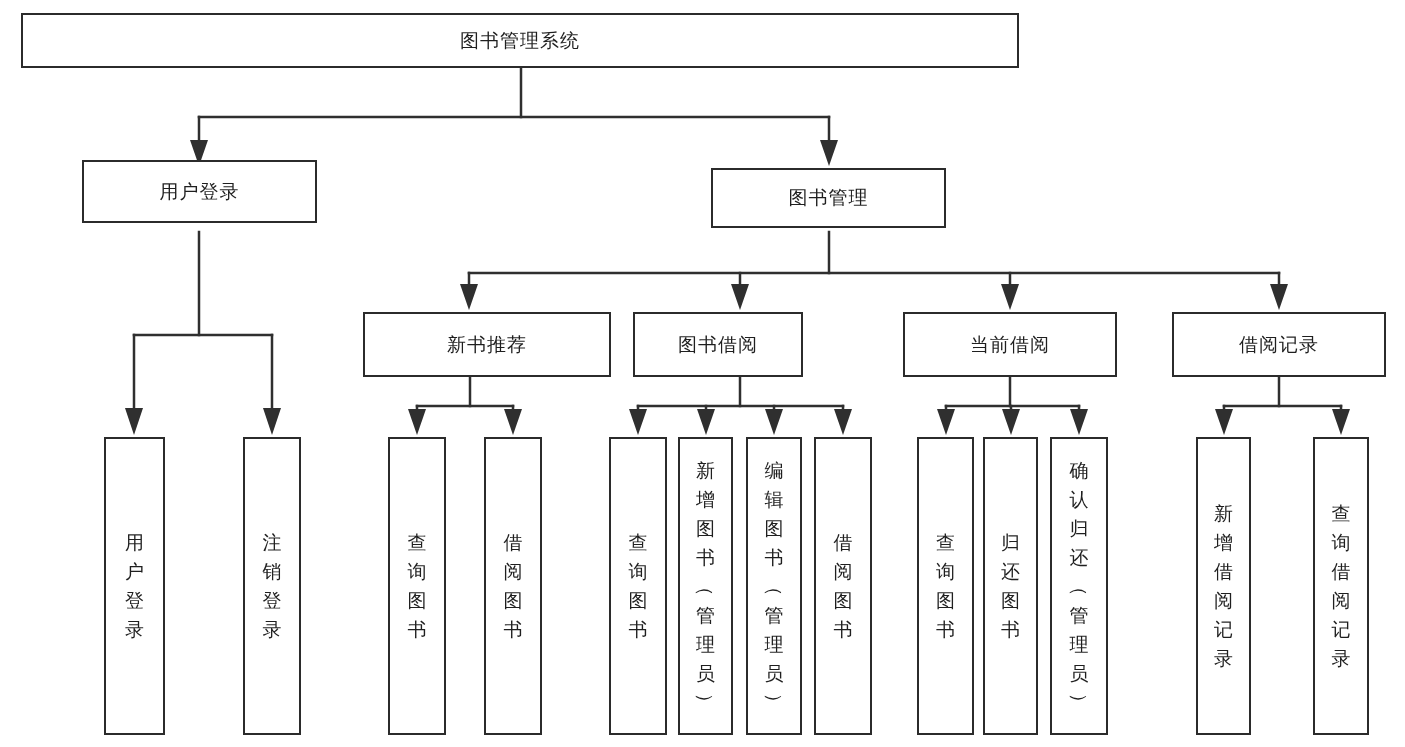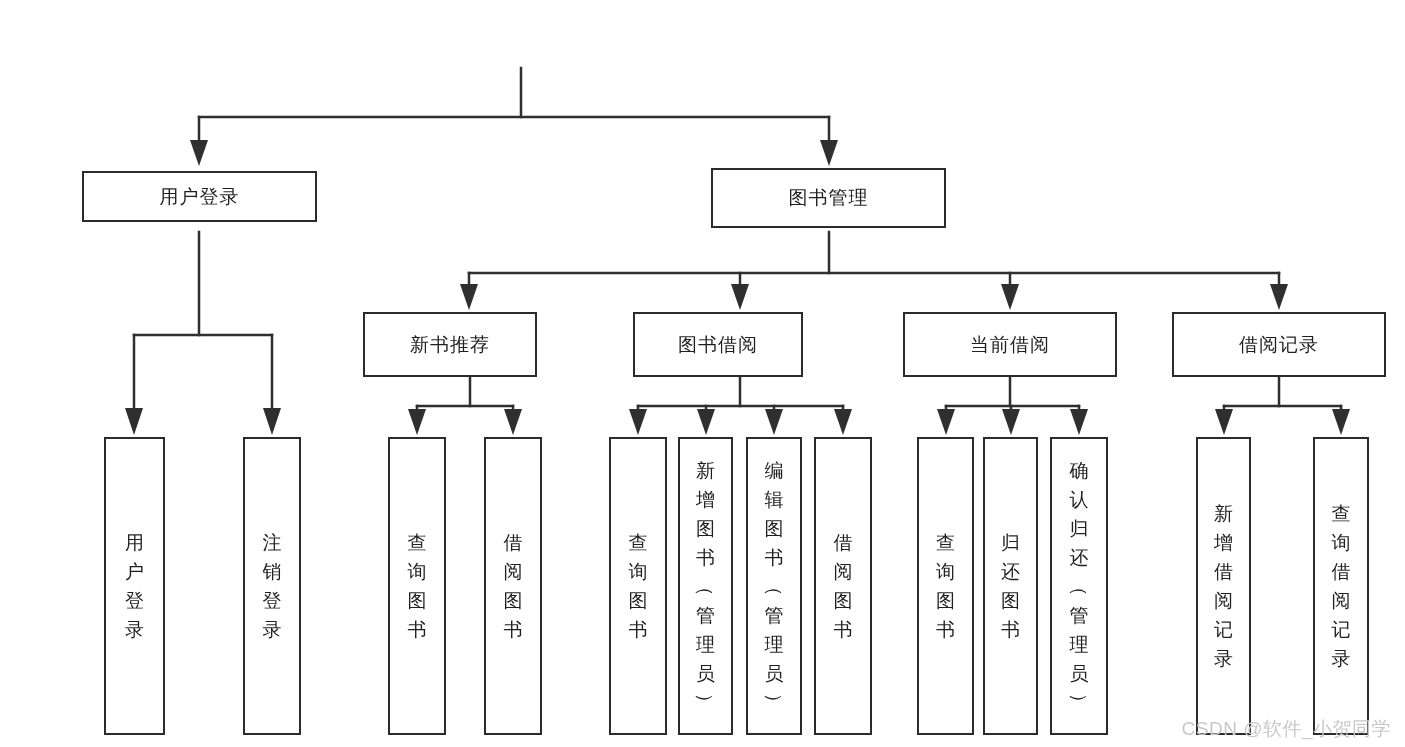--- a/index.html
+++ b/index.html
@@ -129,29 +129,32 @@
     <polygon points="697,409 715,409 706,435"></polygon>
     <polygon points="765,409 783,409 774,435"></polygon>
     <polygon points="834,409 852,409 843,435"></polygon>
     <polygon points="937,409 955,409 946,435"></polygon>
     <polygon points="1002,409 1020,409 1011,435"></polygon>
     <polygon points="1070,409 1088,409 1079,435"></polygon>
     <polygon points="1215,409 1233,409 1224,435"></polygon>
     <polygon points="1332,409 1350,409 1341,435"></polygon>
   </svg>
 
-
-  <div class="hbox" style="left:82px; top:171px; width:235px; height:51px;">
+  <div class="hbox" style="left:21px; top:13px; width:998px; height:55px;">
+    <span>图书管理系统</span>
+  </div>
+
+  <div class="hbox" style="left:82px; top:160px; width:235px; height:63px;">
     <span>用户登录</span>
   </div>
   <div class="hbox" style="left:711px; top:168px; width:235px; height:60px;">
     <span>图书管理</span>
   </div>
 
-  <div class="hbox" style="left:363px; top:312px; width:174px; height:65px;">
+  <div class="hbox" style="left:363px; top:312px; width:248px; height:65px;">
     <span>新书推荐</span>
   </div>
   <div class="hbox" style="left:633px; top:312px; width:170px; height:65px;">
     <span>图书借阅</span>
   </div>
   <div class="hbox" style="left:1172px; top:312px; width:214px; height:65px;">
     <span>借阅记录</span>
   </div>
   <div class="hbox" style="left:903px; top:312px; width:214px; height:65px;">
     <span>当前借阅</span>
@@ -274,15 +277,14 @@
     <span class="vtext">
         <i class="vchar">查</i>
         <i class="vchar">询</i>
         <i class="vchar">借</i>
         <i class="vchar">阅</i>
         <i class="vchar">记</i>
         <i class="vchar">录</i>
       </span>
   </div>
 
-  <div class="watermark">CSDN @软件_小贺同学</div>
 
 </div>
 
 </body></html>

